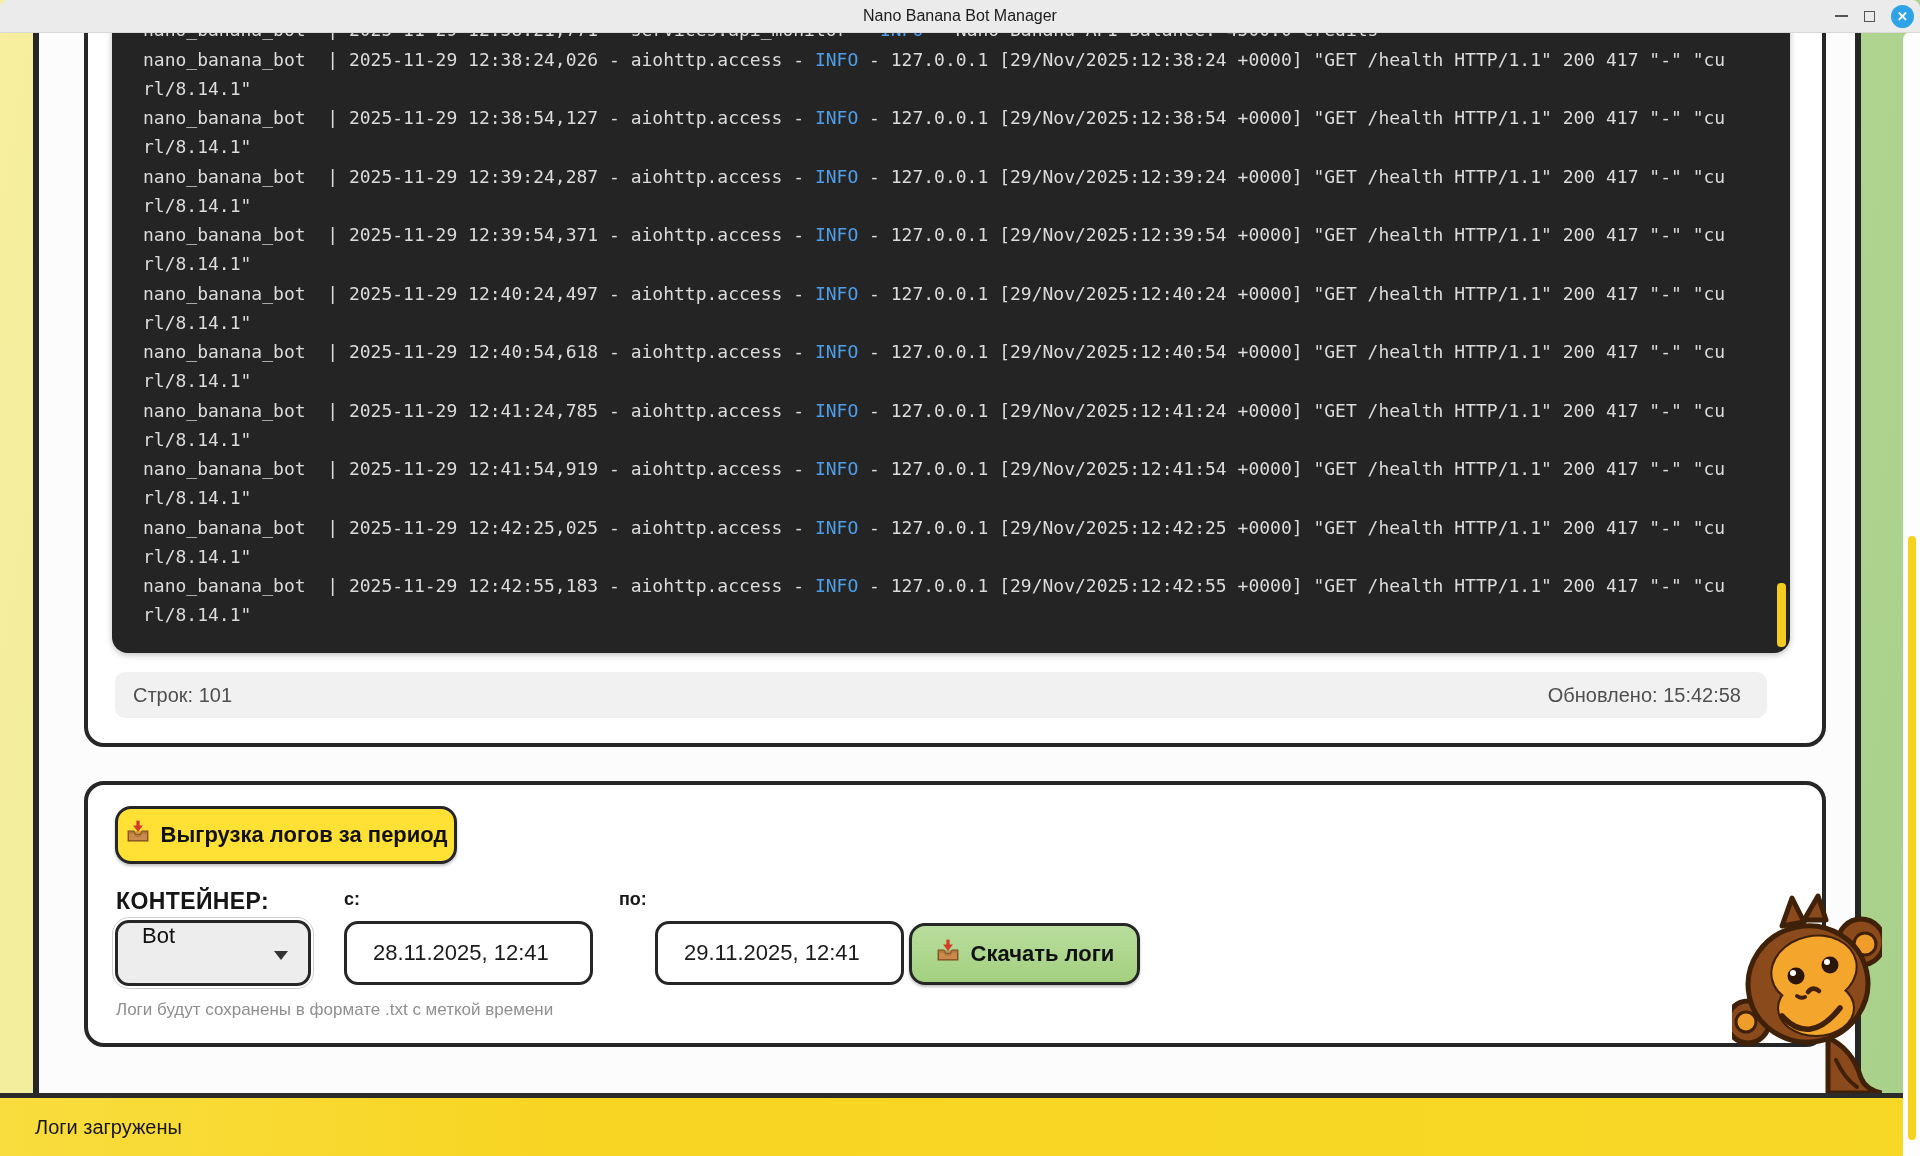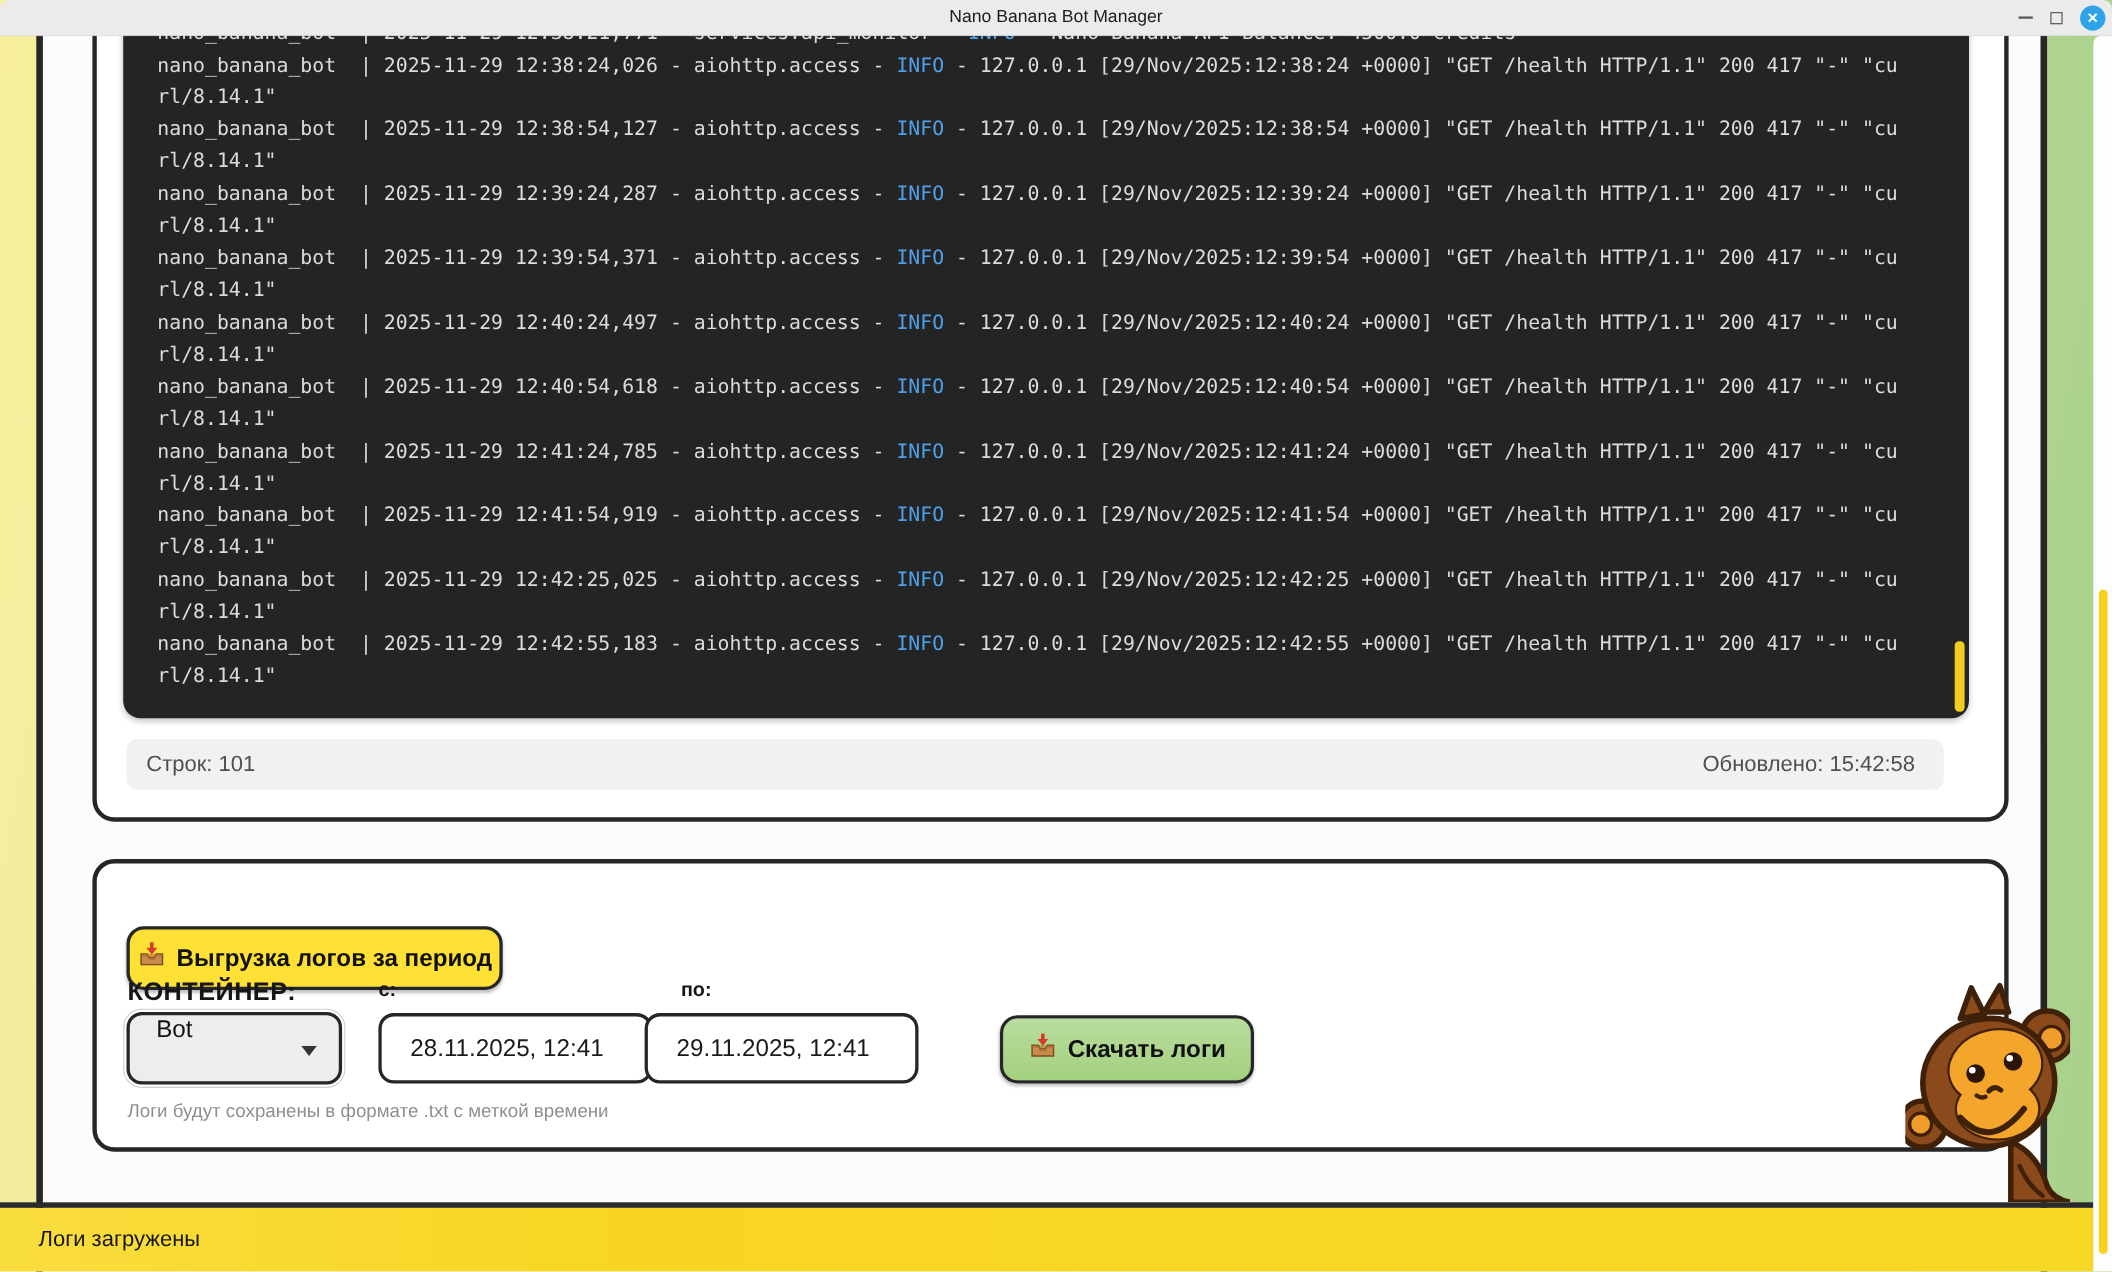--- a/index.html
+++ b/index.html
@@ -58,41 +58,41 @@
     display:flex;align-items:center;justify-content:space-between;box-sizing:border-box;
     padding:0 26px 0 18px;font-size:20px;color:#4f4f4f;
   }
 
   
   .card-export{left:84px;top:781px;width:1742px;height:266px;}
   .btn-yellow{
     left:115px;top:806px;width:342px;height:58px;background:#ffe135;
     border:3px solid #262626;border-radius:16px;box-sizing:border-box;z-index:3;
     display:flex;align-items:center;justify-content:center;gap:10px;
-    font-size:22px;font-weight:bold;color:#111;box-shadow:0 2px 3px rgba(0,0,0,.25);margin-top:36px;
+    font-size:22px;font-weight:bold;color:#111;box-shadow:0 2px 3px rgba(0,0,0,.25);
   }
   .field-label{font-size:23px;font-weight:bold;color:#161616;z-index:3;}
   .lbl-container{left:116px;top:888px;letter-spacing:.4px;}
   .lbl-from{left:344px;top:889px;font-size:18px;}
   .lbl-to{left:619px;top:889px;font-size:18px;}
   .select-box{
     left:115px;top:920px;width:196px;height:66px;background:#ededed;
     border:3px solid #262626;border-radius:14px;box-sizing:border-box;z-index:3;
     display:flex;align-items:flex-start;font-size:22px;color:#111;padding-left:24px;
     outline:1px solid #cfcfcf;outline-offset:2px;
   }
   .select-caret{position:absolute;right:20px;top:28px;width:0;height:0;
     border-left:7px solid transparent;border-right:7px solid transparent;border-top:9px solid #333;}
   .date-input{
     top:921px;width:249px;height:64px;background:#ffffff;
     border:3px solid #262626;border-radius:14px;box-sizing:border-box;z-index:3;
     display:flex;align-items:center;font-size:22px;color:#1b1b1b;padding-left:26px;
   }
   .input-from{left:344px;}
-  .input-to{left:586px;}
+  .input-to{left:655px;}
   .btn-green{
     left:891px;top:923px;width:231px;height:62px;
     background:linear-gradient(#b9dd9d,#a3d07f);
     border:3px solid #262626;border-radius:16px;box-sizing:border-box;z-index:3;
     display:flex;align-items:center;justify-content:center;gap:10px;
     font-size:22px;font-weight:bold;color:#111;box-shadow:0 2px 3px rgba(0,0,0,.25);margin-left:18px;
   }
   .export-hint{left:116px;top:1000px;font-size:17px;color:#8f8f8f;z-index:3;}
 
   

